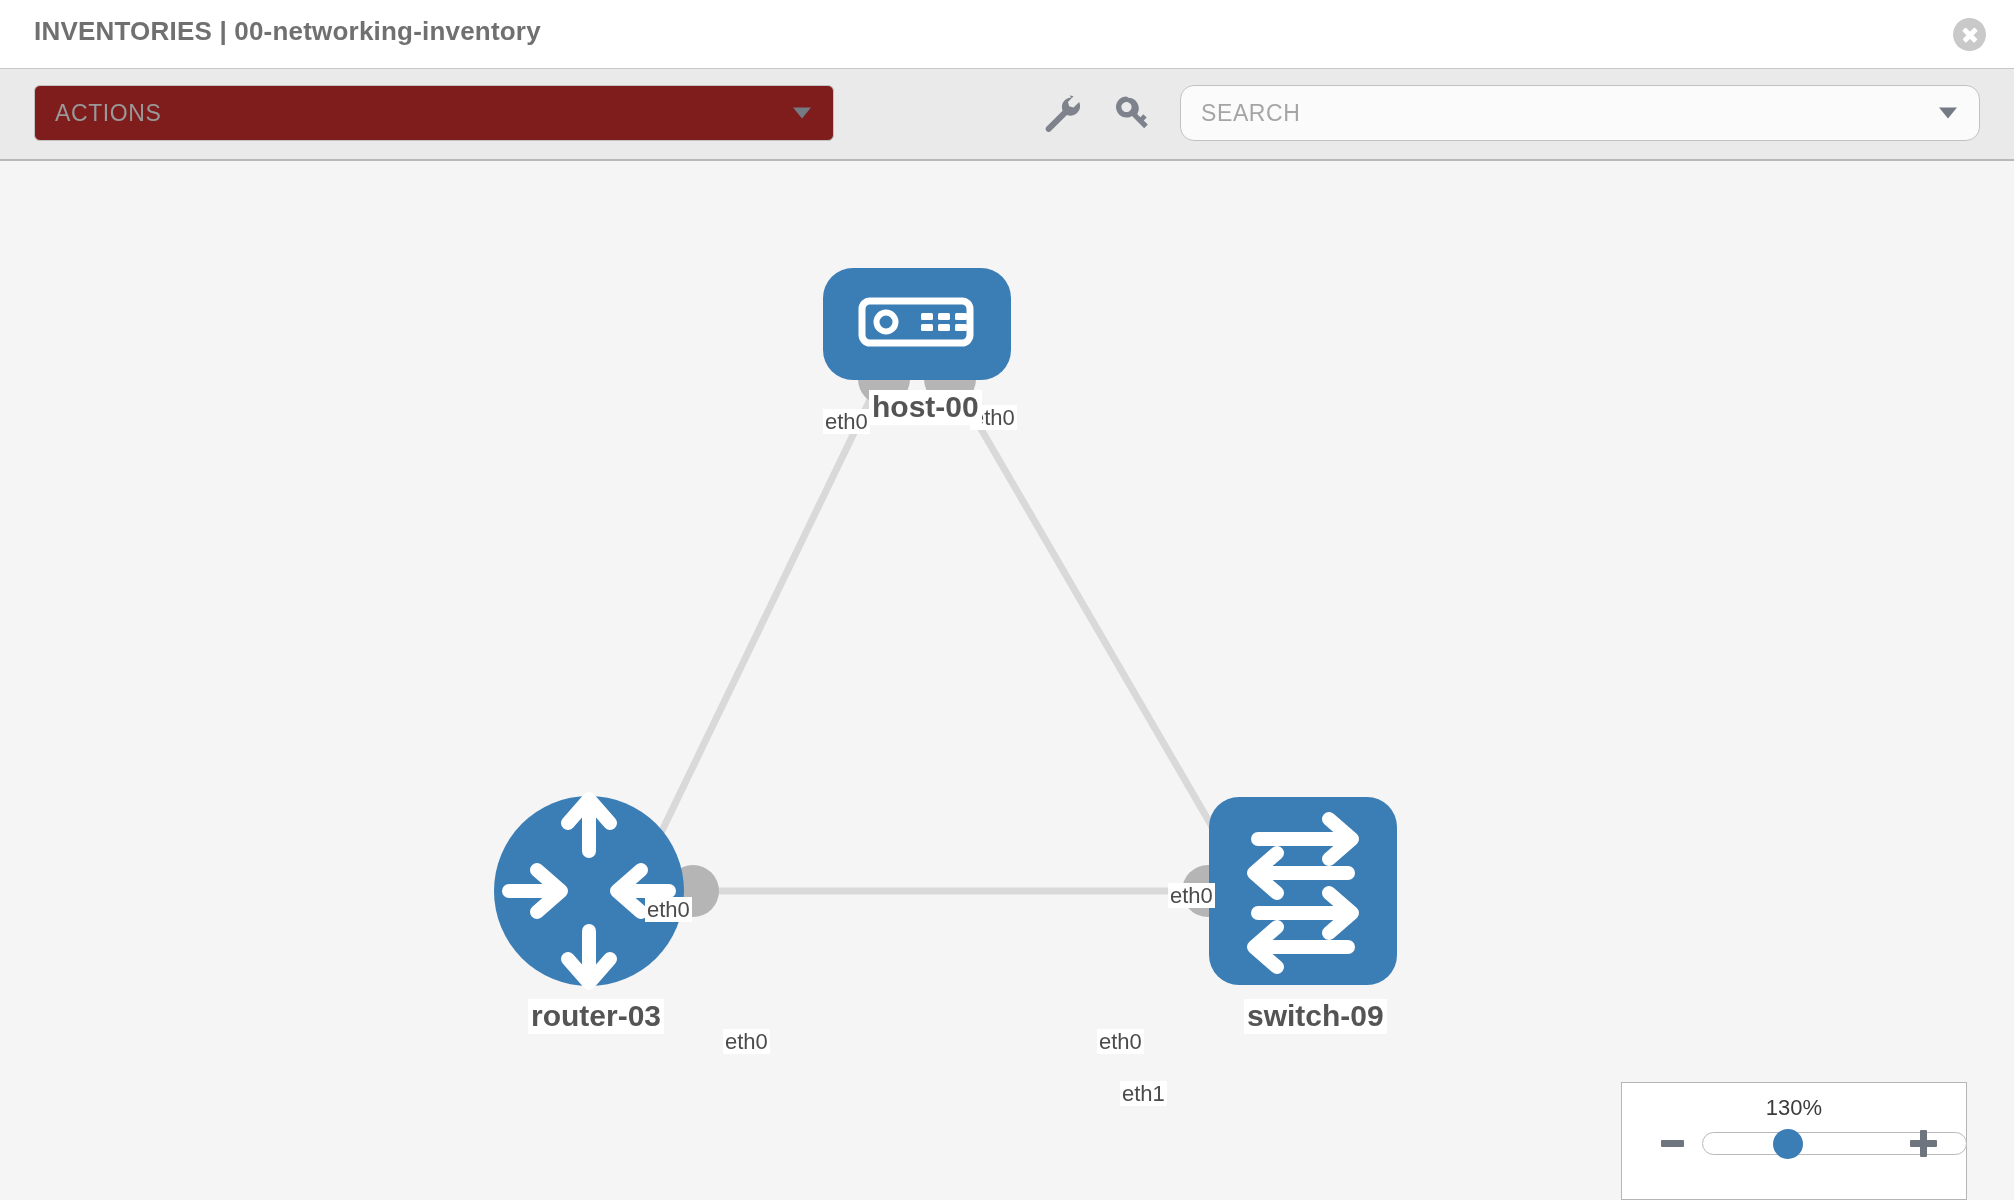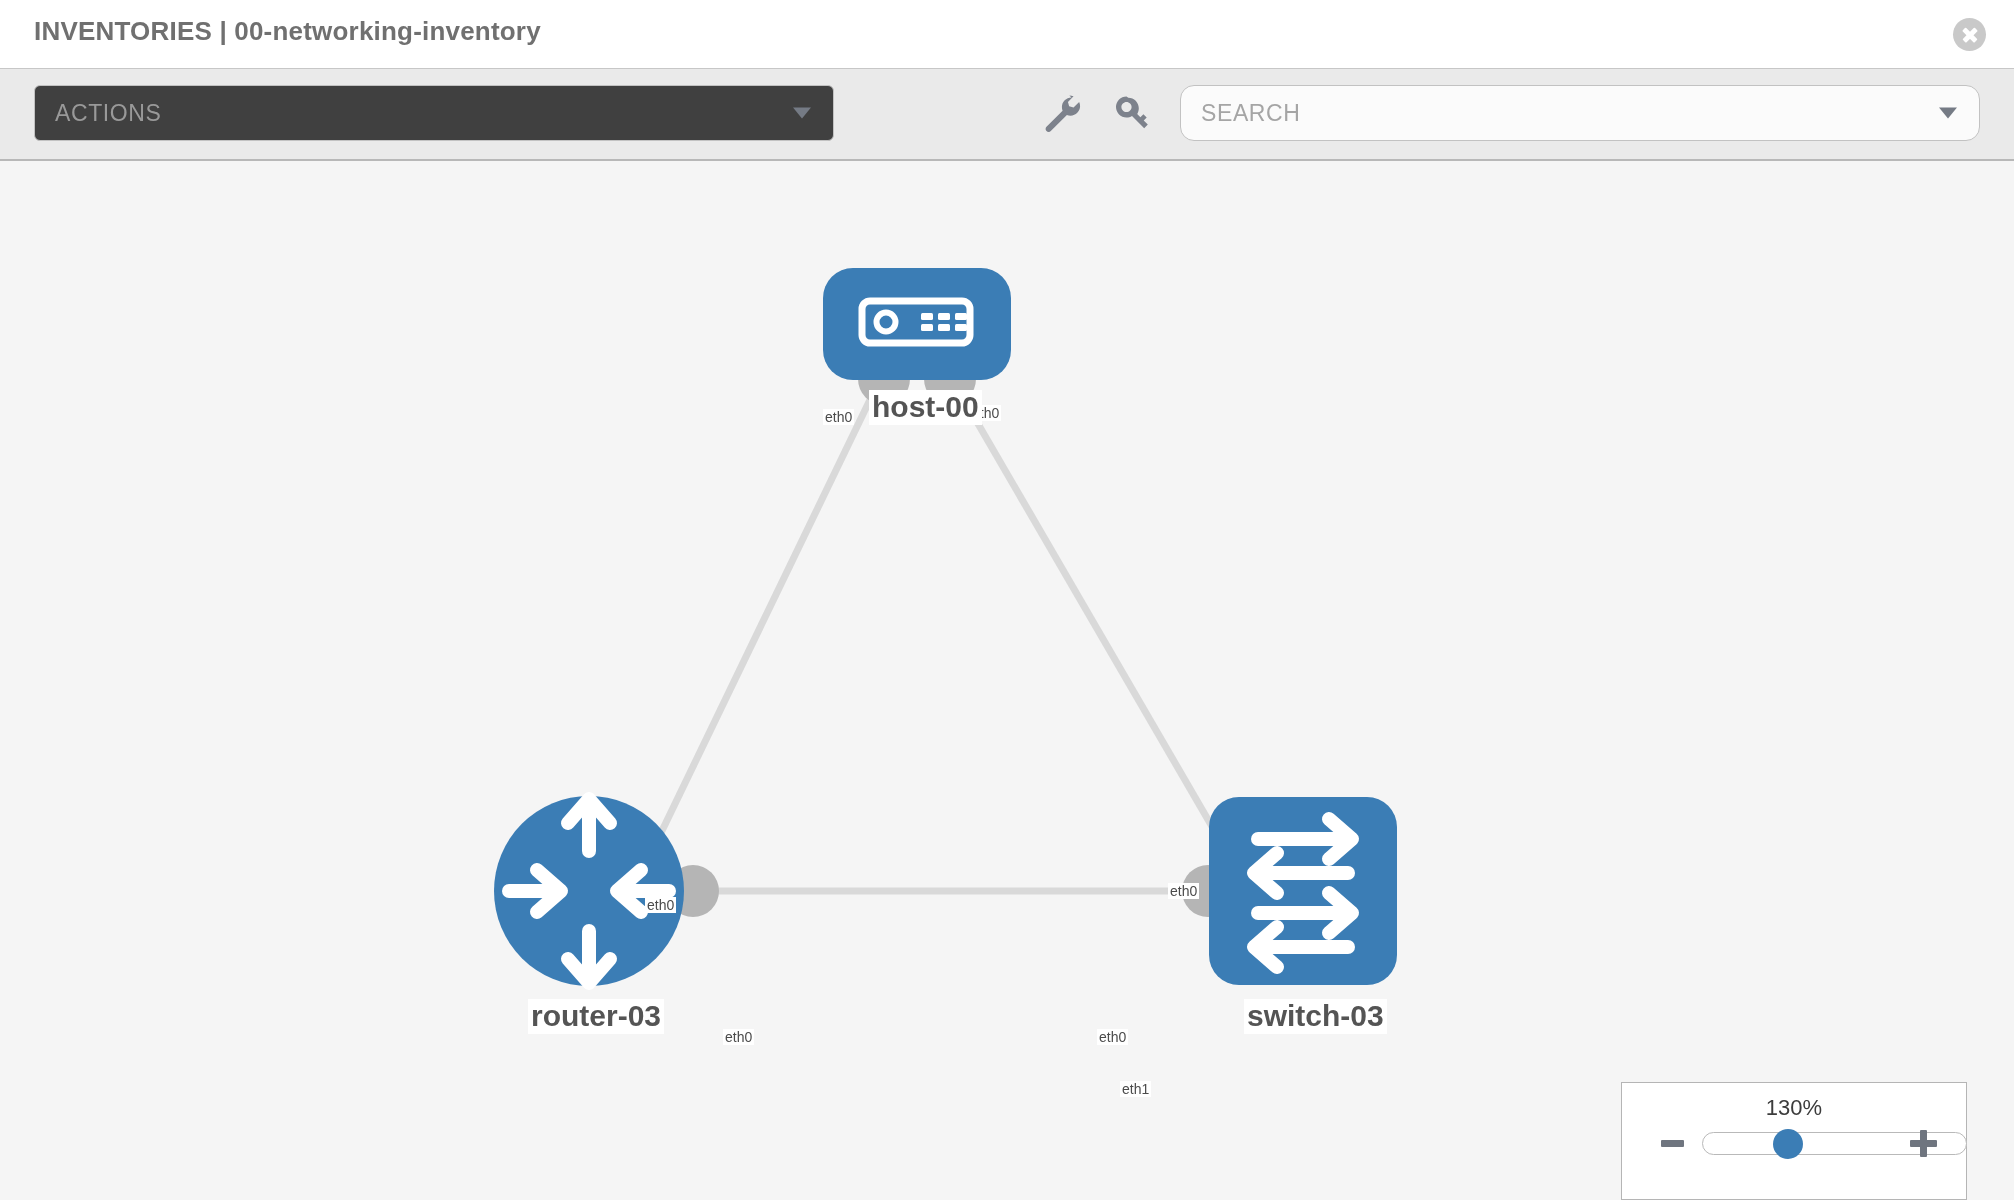--- a/index.html
+++ b/index.html
@@ -68,21 +68,21 @@
     border-top: 1px solid #c7c7c7;
     border-bottom: 2px solid #b8b8b8;
     box-sizing: border-box;
   }
   .actions-select {
     position: absolute;
     left: 34px;
     top: 16px;
     width: 800px;
     height: 56px;
-    background: #404040;
+    background: #7f1d1d;
     border: 1px solid #c2c2c2;
     border-radius: 6px;
     box-sizing: border-box;
     cursor: pointer;
   }
   .actions-select .label {
     position: absolute;
     left: 20px;
     top: 50%;
     transform: translateY(-50%);
@@ -145,21 +145,21 @@
   .graph-svg {
     position: absolute;
     left: 0; top: 0;
     width: 2014px;
     height: 1039px;
   }
 
   
   .edge-label {
     position: absolute;
-    font-size: 14px;
+    font-size: 22px;
     color: #4b4b4b;
     background: #ffffff;
     padding: 0 2px;
     white-space: nowrap;
     line-height: 1.15;
     text-align: right;
   }
   .node-label {
     position: absolute;
     font-size: 30px;
@@ -354,21 +354,21 @@
   <div class="edge-label" style="left:823px; top:248px;">eth0</div>
   <div class="edge-label" style="left:970px; top:244px;">eth0</div>
   <div class="edge-label" style="left:645px; top:736px;">eth0</div>
   <div class="edge-label" style="left:1168px; top:722px;">eth0</div>
   <div class="edge-label" style="left:723px; top:868px;">eth0</div>
   <div class="edge-label" style="left:1097px; top:868px;">eth0</div>
   <div class="edge-label" style="left:1120px; top:920px;">eth1</div>
 
   <div class="node-label" style="left:869px; top:229px;">host-00</div>
   <div class="node-label" style="left:528px; top:838px;">router-03</div>
-  <div class="node-label" style="left:1244px; top:838px;">switch-03</div>
+  <div class="node-label" style="left:1244px; top:838px;">switch-09</div>
 </div>
 
 <div class="zoom-panel">
   <div class="zoom-percent">130%</div>
   <div class="zoom-minus"></div>
   <div class="zoom-track"></div>
   <div class="zoom-thumb"></div>
   <div class="zoom-plus"></div>
 </div>
 

